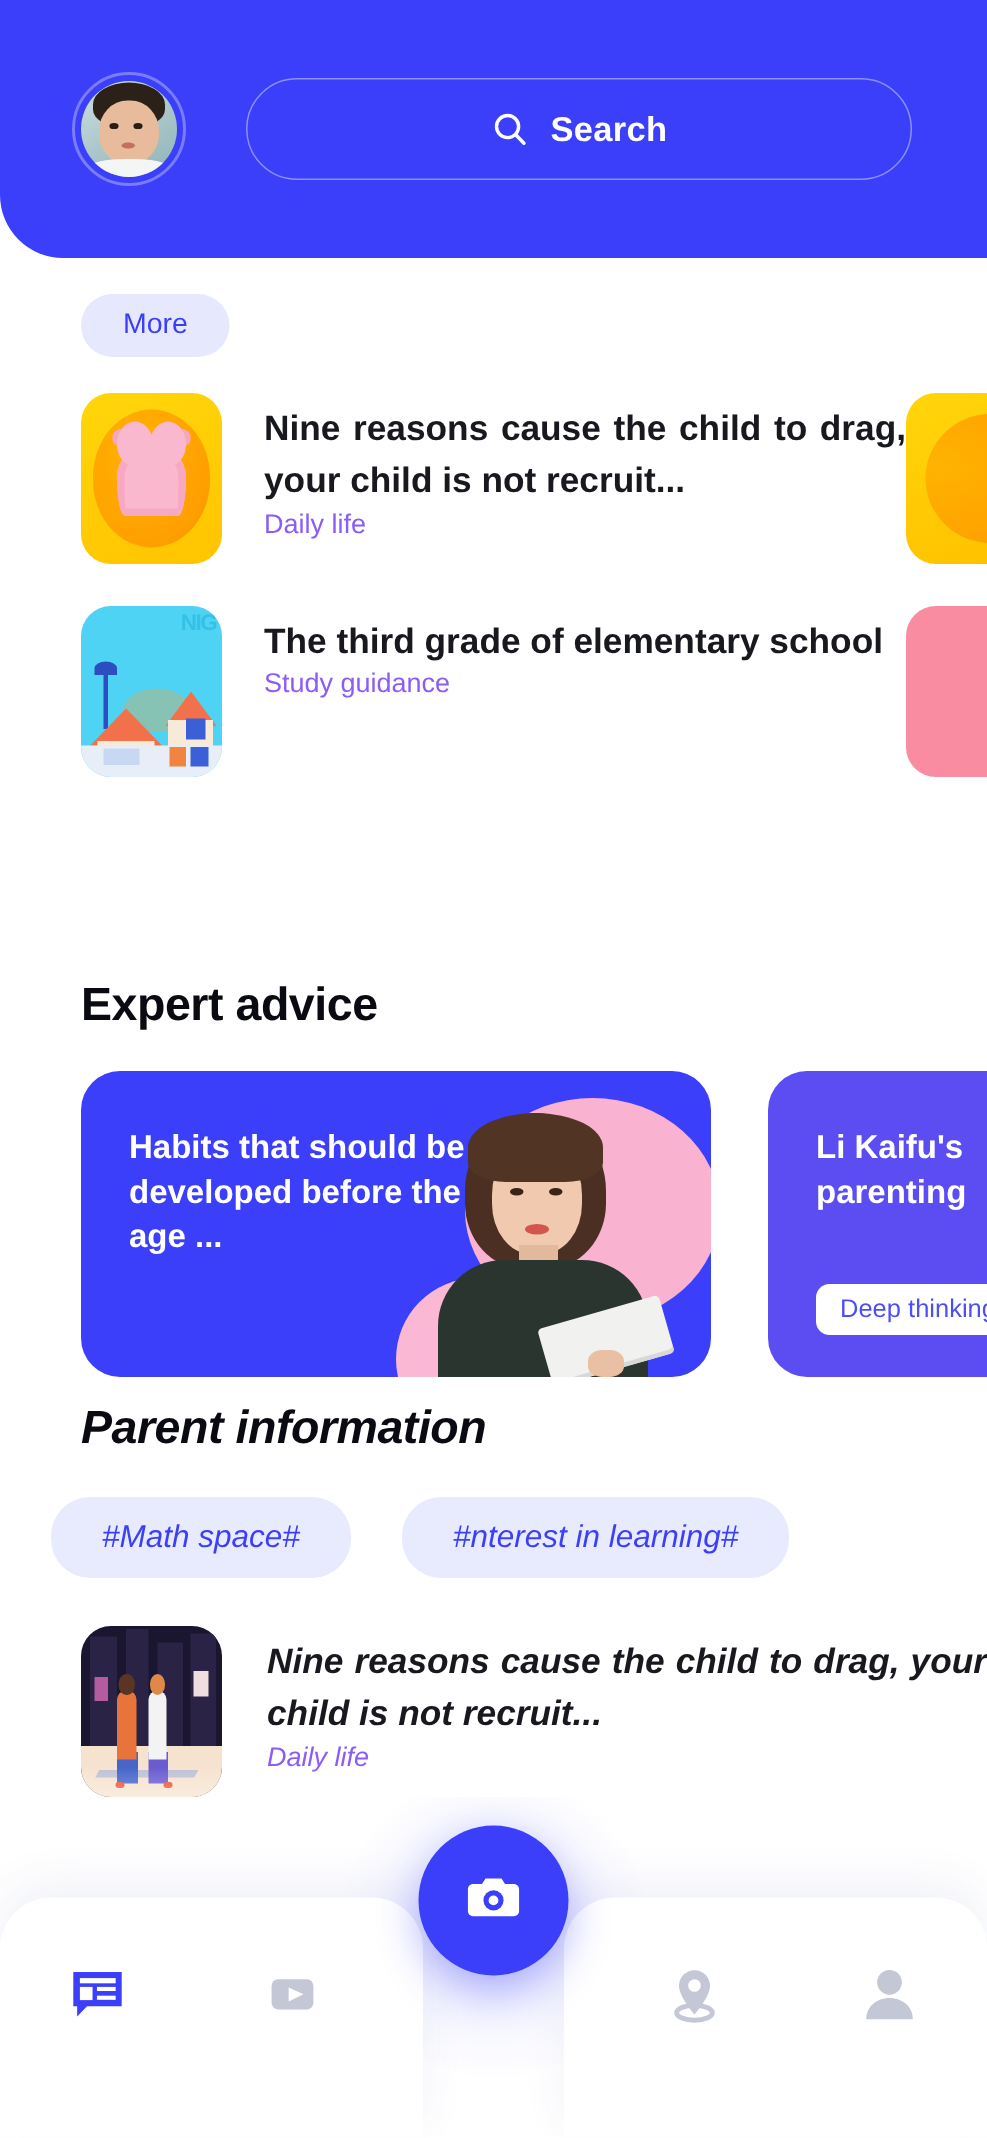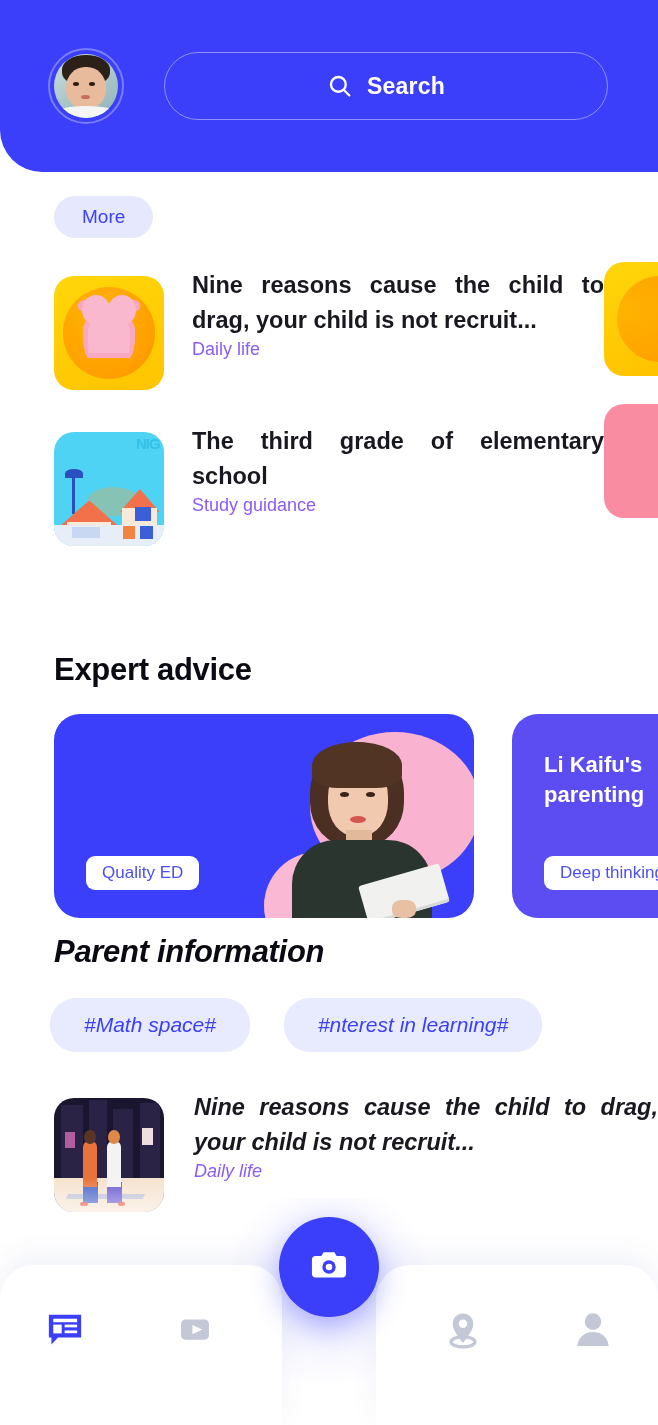--- a/index.html
+++ b/index.html
@@ -79,22 +79,22 @@
 
   
   .featured-wrap { position:absolute; top:196px; left:0; width:658px; }
   .feat-rows { margin-top:24px; position:relative; overflow:hidden; width:658px; }
   .feat-track { display:flex; }
   .feat-page { width:604px; flex:0 0 auto; padding-left:54px; }
   .feat-page.peek { width:auto; padding-left:0; }
 
   .feat-item { display:flex; gap:28px; margin-bottom:28px; }
   .thumb {
-    width:110px; height:114px; border-radius:20px;
-    flex:0 0 auto; overflow:hidden; position:relative;margin-top:14px;
+    width:94px; height:114px; border-radius:20px;
+    flex:0 0 auto; overflow:hidden; position:relative;
   }
   .feat-text { flex:1; padding-top:6px; }
   .feat-title {
     font-size:23.5px; font-weight:700; color:#18181f;
     line-height:1.5; text-align:justify; text-align-last:left;
   }
   .feat-title.justify { text-align:justify; }
   .feat-sub { font-size:18px; color:#8b5cf6; }
 
   
@@ -225,21 +225,21 @@
     background:#f1f1ef; transform:rotate(-16deg);
     border-radius:3px; box-shadow:0 -3px 0 #d8d8d6 inset;
   }
   .woman .hand {
     position:absolute; right:24px; bottom:0px; width:24px; height:18px;
     background:#e9c0a3; border-radius:40%; z-index:3;
   }
 
   
   .parent-wrap { position:absolute; top:934px; left:0; width:658px;font-style:italic; }
-  .tag-row { margin-top:28px; display:flex; gap:34px; padding-left:50px; }
+  .tag-row { margin-top:28px; display:flex; gap:34px; padding-left:34px; }
   .tag-pill {
     background:#e8eafd; color:#3b3ff9; font-size:21px;
     border-radius:26px; padding:15px 34px; white-space:nowrap;
   }
 
   .bottom-article { margin-top:32px; padding-left:54px; display:flex; gap:30px; }
   .th-night { background:#1b1630; }
   .th-night .floor { position:absolute; left:0; bottom:0; width:100%; height:30%; background:#f6e3cf; }
   .th-night .bldg { position:absolute; background:#2b2346; }
   .th-night .b1 { left:6%; top:6%; width:20%; height:66%; }
@@ -387,21 +387,21 @@
         <div class="face"></div>
         <div class="hair-front"></div>
         <div class="eye1"></div>
         <div class="eye2"></div>
         <div class="lips"></div>
         <div class="neck"></div>
         <div class="body"></div>
         <div class="book"></div>
         <div class="hand"></div>
       </div>
-      <div class="card-chip">Quality ED</div>
+      <div class="card-title">Habits that should be developed before the age ...</div>
     </div>
 
     <div class="expert-card card-b">
       <div class="card-title">Li Kaifu's parenting</div>
       <div class="card-chip">Deep thinking</div>
     </div>
 
   </div>
 </div>
 

